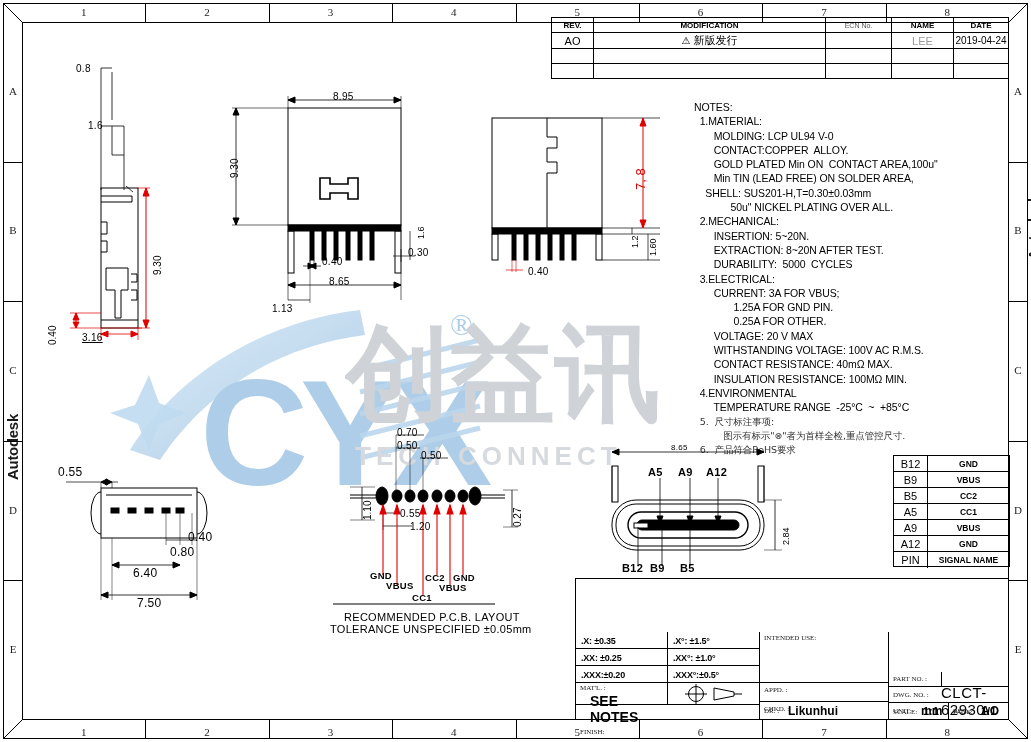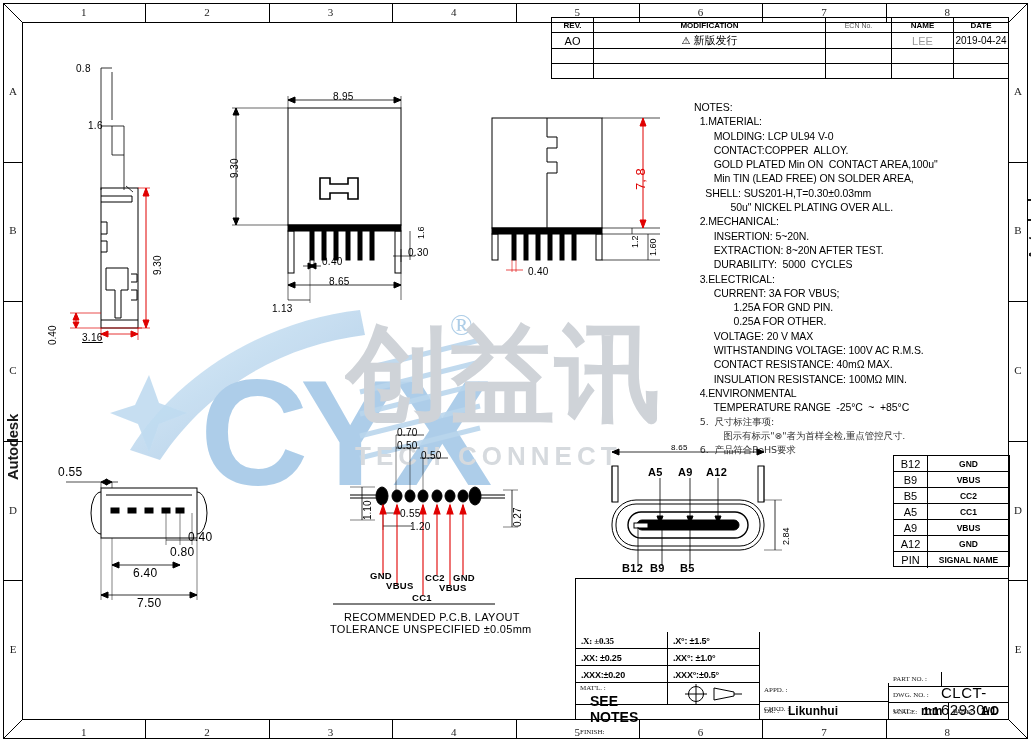--- a/index.html
+++ b/index.html
@@ -446,21 +446,21 @@
       <div class="txt" style="left: 781px; top: 545px; font-size: 9px; transform-origin: 0px 0px; transform: rotate(-90deg);">2.84</div>
       <div class="txt dim" style="left: 648px; top: 466px; font-size: 11px; color: rgb(0, 0, 0); font-weight: bold;">A5</div>
       <div class="txt dim" style="left: 678px; top: 466px; font-size: 11px; color: rgb(0, 0, 0); font-weight: bold;">A9</div>
       <div class="txt dim" style="left: 706px; top: 466px; font-size: 11px; color: rgb(0, 0, 0); font-weight: bold;">A12</div>
       <div class="txt dim" style="left: 622px; top: 562px; font-size: 11px; color: rgb(0, 0, 0); font-weight: bold;">B12</div>
       <div class="txt dim" style="left: 650px; top: 562px; font-size: 11px; color: rgb(0, 0, 0); font-weight: bold;">B9</div>
       <div class="txt dim" style="left: 680px; top: 562px; font-size: 11px; color: rgb(0, 0, 0); font-weight: bold;">B5</div>
     </div>
 
   <div id="tb">
-  <div class="tbcell" style="left: 0px; top: 53px; width: 92px; height: 17px; border-right: 1px solid rgb(0, 0, 0); border-bottom: 1px solid rgb(0, 0, 0); font-family: Liberation Serif, serif;">
+  <div class="tbcell" style="left: 0px; top: 53px; width: 92px; height: 17px; border-right: 1px solid rgb(0, 0, 0); border-bottom: 1px solid rgb(0, 0, 0);">
         <div class="tol" style="left: 5px; top: 4px; position: absolute;">.X:   ±0.35</div>
       </div>
       <div class="tbcell" style="left: 92px; top: 53px; width: 92px; height: 17px; border-right: 1px solid rgb(0, 0, 0); border-bottom: 1px solid rgb(0, 0, 0);">
         <div class="tol" style="left: 5px; top: 4px; position: absolute;">.X°:    ±1.5°</div>
       </div>
       <div class="tbcell" style="left: 0px; top: 70px; width: 92px; height: 17px; border-right: 1px solid rgb(0, 0, 0); border-bottom: 1px solid rgb(0, 0, 0);">
         <div class="tol" style="left: 5px; top: 4px; position: absolute;">.XX: ±0.25</div>
       </div>
       <div class="tbcell" style="left: 92px; top: 70px; width: 92px; height: 17px; border-right: 1px solid rgb(0, 0, 0); border-bottom: 1px solid rgb(0, 0, 0);">
         <div class="tol" style="left: 5px; top: 4px; position: absolute;">.XX°:  ±1.0°</div>
@@ -477,20 +477,23 @@
       </div>
       <div class="tbcell" style="left: 92px; top: 104px; width: 92px; height: 22px; border-right: 1px solid rgb(0, 0, 0); border-bottom: 1px solid rgb(0, 0, 0);"><svg width="92" height="22" viewBox="0 0 92 22">
           <circle cx="28" cy="11" r="7.5" fill="none" stroke="#000"></circle>
           <line x1="28" y1="1" x2="28" y2="21" stroke="#000"></line>
           <line x1="17" y1="11" x2="39" y2="11" stroke="#000"></line>
           <path d="M46 5 L66 9 L66 13 L46 17 Z" fill="none" stroke="#000"></path>
           <line x1="66" y1="11" x2="74" y2="11" stroke="#000"></line>
         </svg></div>
       <div class="tbcell" style="left: 0px; top: 126px; width: 184px; height: 15px; border-right: 1px solid rgb(0, 0, 0);">
         <div class="tbl-lbl" style="left: 4px; top: 2px; margin-top: 21px;">FINISH:</div>
+      </div>
+      <div class="tbcell" style="left: 184px; top: 53px; width: 129px; height: 51px; border-right: 1px solid rgb(0, 0, 0); border-bottom: 1px solid rgb(0, 0, 0);">
+        <div class="tbl-lbl" style="left: 4px; top: 2px;">INTENDED  USE:</div>
       </div>
       <div class="tbcell" style="left: 184px; top: 104px; width: 129px; height: 19px; border-right: 1px solid rgb(0, 0, 0); border-bottom: 1px solid rgb(0, 0, 0);">
         <div class="tbl-lbl" style="left: 4px; top: 3px;">APPD. :</div>
       </div>
       <div class="tbcell" style="left: 184px; top: 123px; width: 129px; height: 18px; border-right: 1px solid rgb(0, 0, 0); border-bottom: 1px solid rgb(0, 0, 0);">
         <div class="tbl-lbl" style="left: 4px; top: 3px;">CHKD. :</div>
       </div>
       <div class="tbcell" style="left: 313px; top: 93px; width: 119px; height: 15px; border-bottom: 1px solid rgb(0, 0, 0);">
         <div class="tbl-lbl" style="left: 4px; top: 3px;">PART  NO. :</div>
         <div style="position: absolute; left: 52px; top: 0px; width: 1px; height: 15px; background: rgb(0, 0, 0);"></div>

